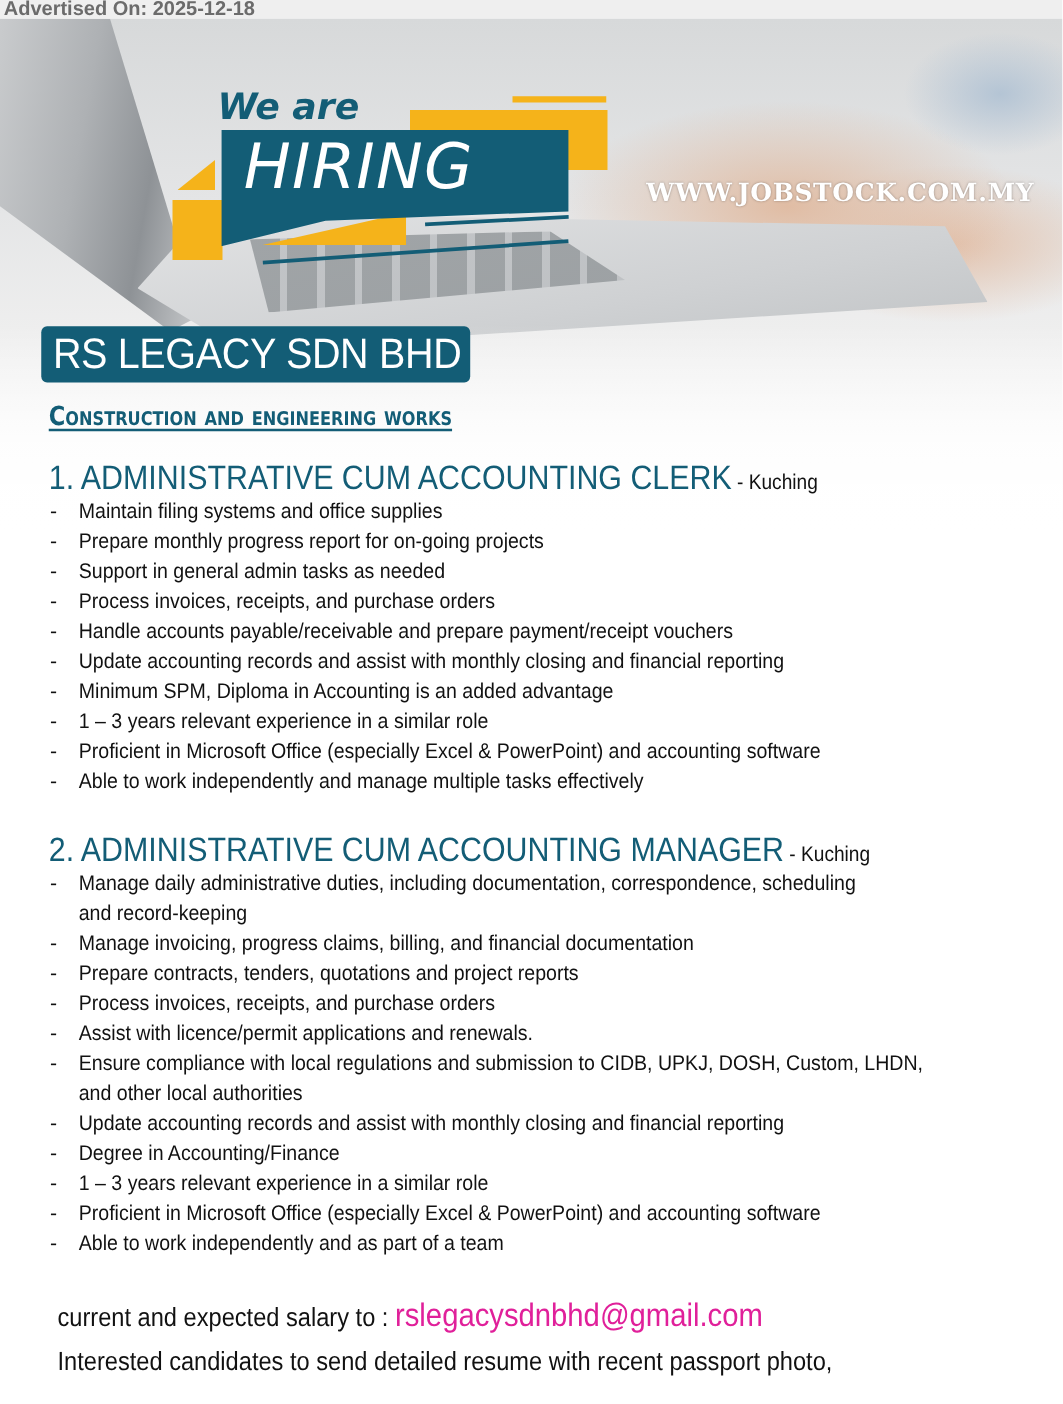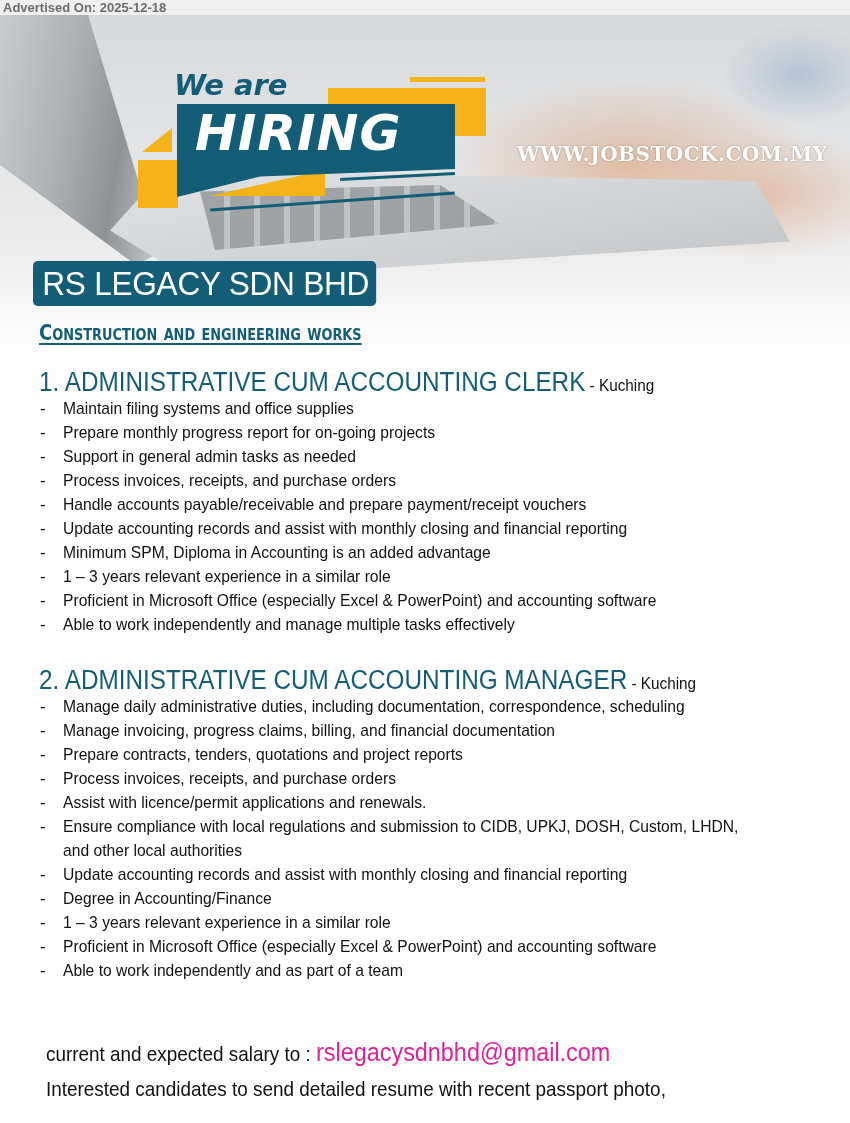--- a/index.html
+++ b/index.html
@@ -2,21 +2,21 @@
 <html><head>
 <meta charset="utf-8">
 <style>
   * { box-sizing: border-box; margin: 0; padding: 0; }
   html, body { width: 850px; height: 1123px; background: #ffffff; overflow: hidden; }
   body { position: relative; font-family: "Liberation Sans", sans-serif; color: #111; }
 
   .adbar {
     position: absolute; left: 0; top: 0; width: 850px; height: 15px;
     background: #efefef; color: #6b6b6b;
-    font-family: "Liberation Sans", sans-serif; font-weight: bold; font-size: 13px;
+    font-family: "Liberation Sans", sans-serif; font-weight: bold; font-size: 16px;
     line-height: 15px; padding-left: 3px;
   }
 
   
   .hero {
     position: absolute; left: 0; top: 15px; width: 850px; height: 415px;
     background:
       radial-gradient(ellipse 260px 120px at 630px 150px, rgba(224,186,160,0.95), rgba(224,186,160,0) 70%),
       radial-gradient(ellipse 200px 90px at 760px 180px, rgba(226,190,166,0.9), rgba(226,190,166,0) 70%),
       radial-gradient(ellipse 110px 70px at 800px 60px, rgba(170,190,210,0.8), rgba(170,190,210,0) 70%),
@@ -55,21 +55,21 @@
     clip-path: polygon(0 0, 100% 0, 100% 70%, 30% 78%, 0 100%);
   }
   .teal-line1 { position: absolute; left: 210px; top: 115px; width: 115px; height: 3px; background: #135d76; transform: rotate(-3deg); }
   .teal-line2 { position: absolute; left: 80px; top: 140px; width: 245px; height: 3px; background: #135d76; transform: rotate(-4deg); }
   .we-are {
     position: absolute; left: 44px; top: 8px; color: #135d76;
     font-family: "DejaVu Sans", sans-serif; font-weight: bold; font-style: italic; font-size: 29px;
   }
   .hiring {
     position: absolute; left: 65px; top: 44px; color: #ffffff;
-    font-family: "DejaVu Sans", sans-serif; font-weight: bold; font-style: italic; font-size: 50px;
+    font-family: "DejaVu Sans", sans-serif; font-weight: normal; font-style: italic; font-size: 50px;
     letter-spacing: 1px;
   }
 
   .site {
     position: absolute; left: 517px; top: 142px; color: #ffffff;
     font-family: "DejaVu Serif", serif; font-weight: bold; font-size: 20px; letter-spacing: 0.5px;
     text-shadow: 0 0 2px rgba(0,0,0,0.35);
   }
 
   .company {
@@ -147,20 +147,21 @@
   <div class="item"><span class="dash">-</span><span class="text">1 – 3 years relevant experience in a similar role</span></div>
   <div class="item"><span class="dash">-</span><span class="text">Proficient in Microsoft Office (especially Excel &amp; PowerPoint) and accounting software</span></div>
   <div class="item"><span class="dash">-</span><span class="text">Able to work independently and manage multiple tasks effectively</span></div>
 </div>
 
 <div class="job-title" style="top:665px;">
   <span>2. ADMINISTRATIVE CUM ACCOUNTING MANAGER</span><span class="loc"> - Kuching</span>
 </div>
 <div class="list" style="top:695px;">
   <div class="item"><span class="dash">-</span><span class="text">Manage daily administrative duties, including documentation, correspondence, scheduling</span></div>
+  <div class="item"><span class="text">and record-keeping</span></div>
   <div class="item"><span class="dash">-</span><span class="text">Manage invoicing, progress claims, billing, and financial documentation</span></div>
   <div class="item"><span class="dash">-</span><span class="text">Prepare contracts, tenders, quotations and project reports</span></div>
   <div class="item"><span class="dash">-</span><span class="text">Process invoices, receipts, and purchase orders</span></div>
   <div class="item"><span class="dash">-</span><span class="text">Assist with licence/permit applications and renewals.</span></div>
   <div class="item"><span class="dash">-</span><span class="text">Ensure compliance with local regulations and submission to CIDB, UPKJ, DOSH, Custom, LHDN,</span></div>
   <div class="item"><span class="text">and other local authorities</span></div>
   <div class="item"><span class="dash">-</span><span class="text">Update accounting records and assist with monthly closing and financial reporting</span></div>
   <div class="item"><span class="dash">-</span><span class="text">Degree in Accounting/Finance</span></div>
   <div class="item"><span class="dash">-</span><span class="text">1 – 3 years relevant experience in a similar role</span></div>
   <div class="item"><span class="dash">-</span><span class="text">Proficient in Microsoft Office (especially Excel &amp; PowerPoint) and accounting software</span></div>

